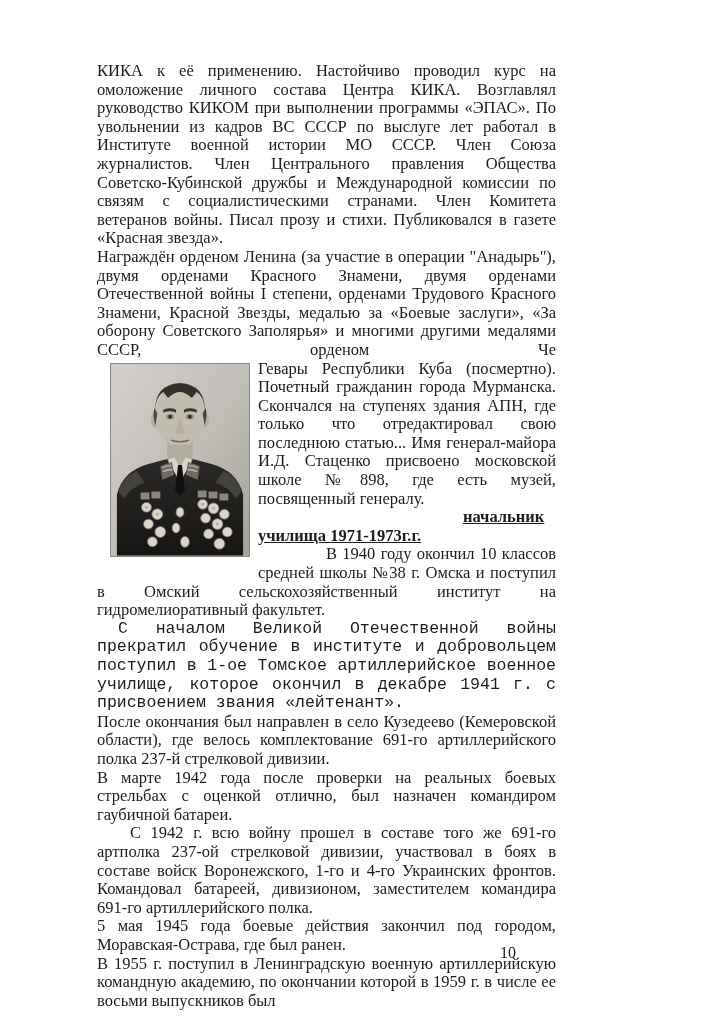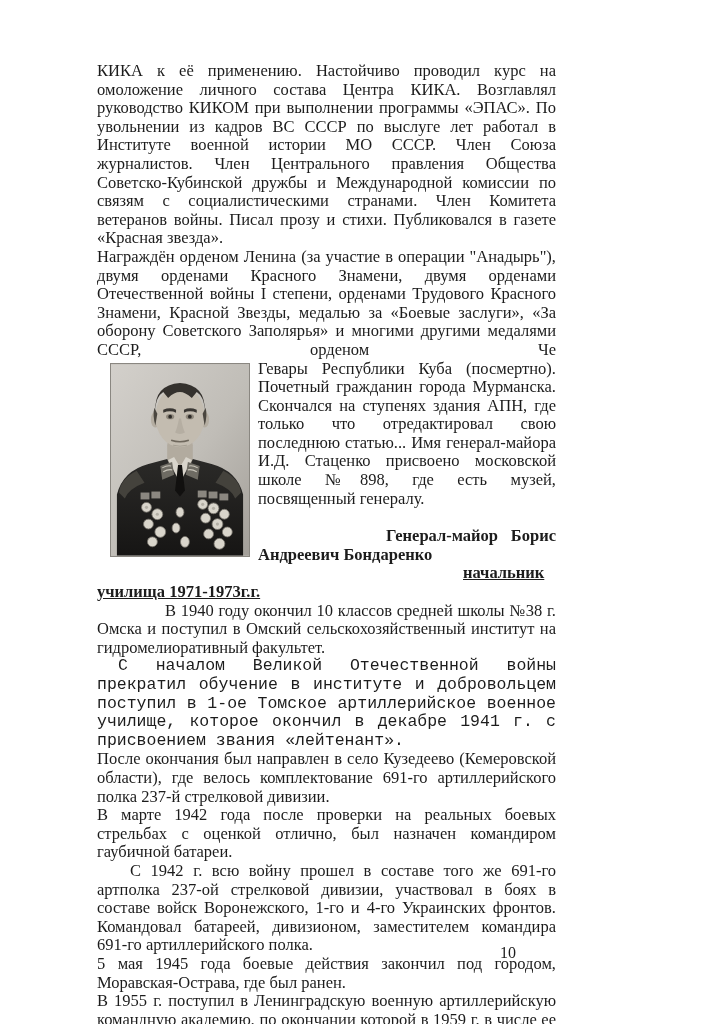--- a/index.html
+++ b/index.html
@@ -150,21 +150,20 @@
         <circle cx="47" cy="152" r="1.6"></circle>
         <circle cx="93" cy="142" r="1.6"></circle>
         <circle cx="104" cy="146" r="1.6"></circle>
         <circle cx="108" cy="162" r="1.6"></circle>
       </g>
     </svg>
   </div>
 
   <p>Гевары Республики Куба (посмертно). Почетный гражданин города Мурманска. Скончался на ступенях здания АПН, где только что отредактировал свою последнюю статью... Имя генерал-майора И.Д. Стаценко присвоено московской школе №898, где есть музей, посвященный генералу.</p>
 
-  <p class="h-name">Генерал-майор Борис Андреевич Бондаренко</p>
 
   <p class="h-title">начальник училища 1971-1973г.г.</p>
 
 
   <p class="ind">В 1940 году окончил 10 классов средней школы №38 г. Омска и поступил в Омский сельскохозяйственный институт на гидромелиоративный факультет.</p>
 
   <p class="block-ind">С началом Великой Отечественной войны прекратил обучение в институте и добровольцем поступил в 1-ое Томское артиллерийское военное училище, которое окончил в декабре 1941 г. с присвоением звания «лейтенант».</p>
 
   <p>После окончания был направлен в село Кузедеево (Кемеровской области), где велось комплектование 691-го артиллерийского полка 237-й стрелковой дивизии.</p>
 

